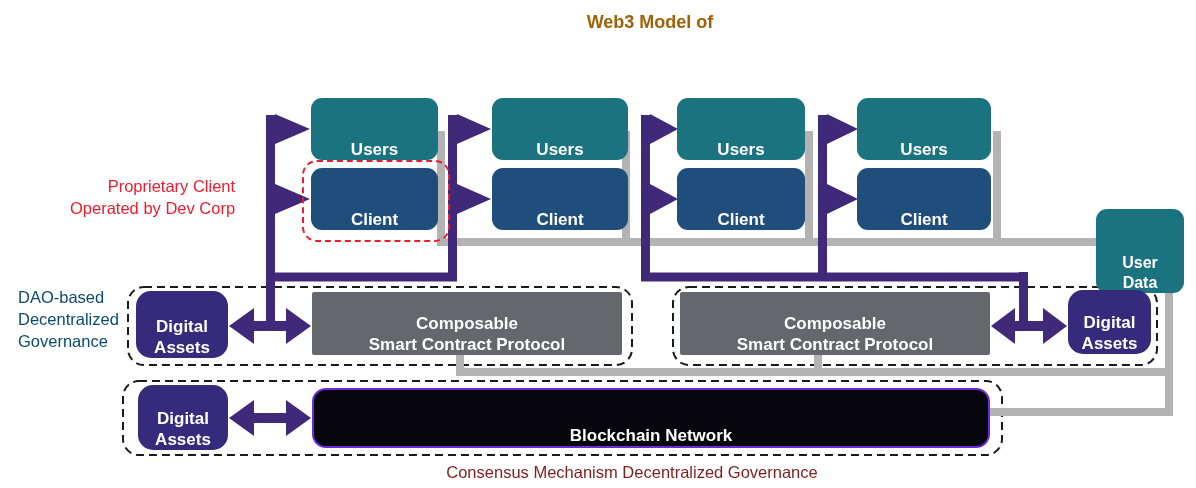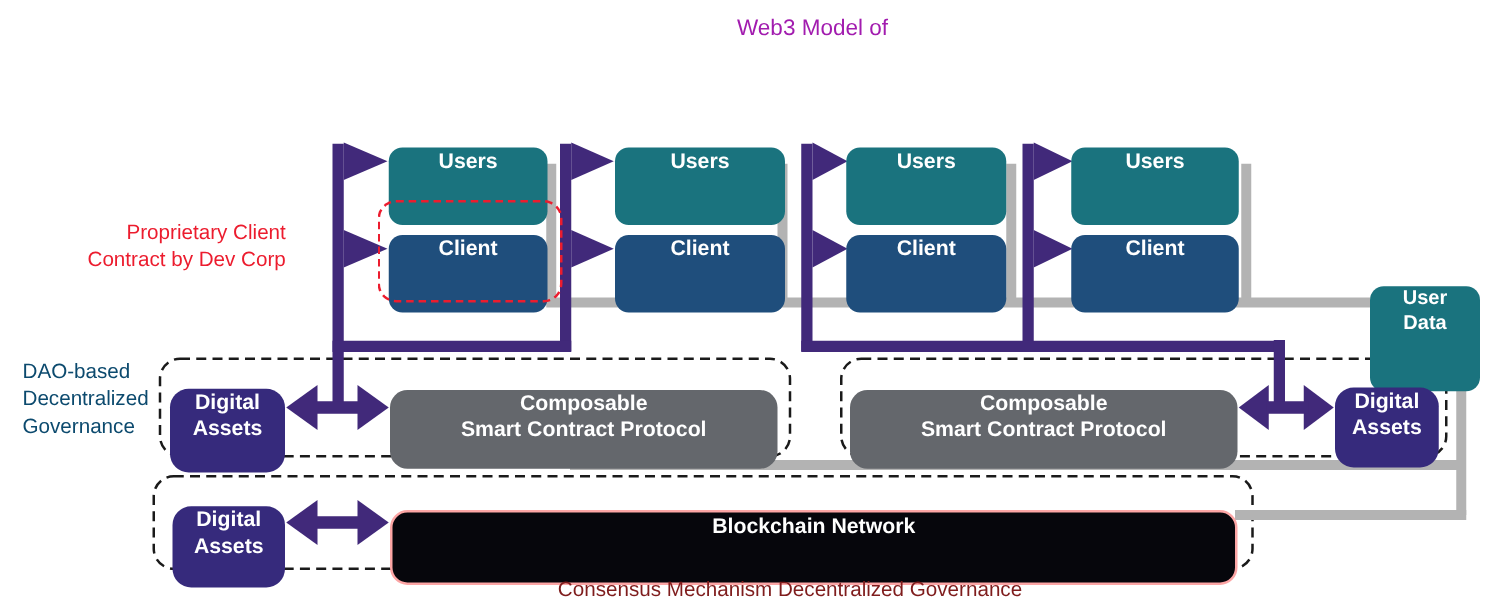--- a/index.html
+++ b/index.html
@@ -1,32 +1,32 @@
 <!DOCTYPE html>
 <html><head>
 <meta charset="utf-8">
 <style>
   html,body{margin:0;padding:0;background:#ffffff;}
   #canvas{position:relative;width:1196px;height:488px;background:#ffffff;
           font-family:"Liberation Sans",sans-serif;overflow:hidden;}
   #wires{position:absolute;left:0;top:0;z-index:1;}
   .node{position:absolute;z-index:2;display:flex;flex-direction:column;align-items:center;
-        justify-content:flex-start;color:#ffffff;font-weight:bold;font-size:17px;line-height:21px;
-        border-radius:11px;text-align:center;box-sizing:border-box;margin-top:20px;}
+        justify-content:flex-end;color:#ffffff;font-weight:bold;font-size:17px;line-height:21px;
+        border-radius:11px;text-align:center;box-sizing:border-box;}
   .teal{background:#1a737e;}
   .navy{background:#1f4e7c;}
   .purple{background:#362a7c;border-radius:15px;}
-  .grayb{background:#64676c;border-radius:14px;}
-  .blackb{background:#06060c;border:2px solid #fca5a5;border-radius:14px;}
+  .grayb{background:#64676c;border-radius:2px;}
+  .blackb{background:#06060c;border:2px solid #6d28d9;border-radius:14px;}
   .red-outline{position:absolute;z-index:3;border:2px dashed #ec1c2e;border-radius:15px;}
   .lbl{position:absolute;z-index:2;font-size:16.5px;line-height:22px;color:#0c4a6e;}
   .lbl span{display:block;}
   .red-lbl{color:#ec1c2e;}
   #title{position:absolute;z-index:2;left:400px;top:12px;width:500px;text-align:center;
-         font-size:18px;line-height:21px;font-weight:normal;color:#a21caf;}
+         font-size:18px;line-height:21px;font-weight:bold;color:#a16207;}
   #title span{display:block;}
   #caption{position:absolute;z-index:2;left:252px;top:463px;width:760px;text-align:center;
            font-size:16.5px;color:#7f1d1d;}
   .small-bold{font-size:16px;line-height:20px;}
 </style>
 </head>
 <body>
 
 <div id="canvas">
 
@@ -148,21 +148,21 @@
   <div class="node purple" style="left:138px;top:385px;width:90px;height:65px;">
     <span>Digital</span>
     <span>Assets</span>
   </div>
   <div class="node blackb" style="left:312px;top:388px;width:678px;height:60px;">
     <span>Blockchain Network</span>
   </div>
 
   <div class="lbl red-lbl" style="left:70px;top:175px;text-align:right;">
     <span>Proprietary Client</span>
-    <span>Contract by Dev Corp</span>
+    <span>Operated by Dev Corp</span>
   </div>
   <div class="lbl" style="left:18px;top:286px;">
     <span>DAO-based</span>
     <span>Decentralized</span>
     <span>Governance</span>
   </div>
   <div id="caption">Consensus Mechanism Decentralized Governance</div>
 
 </div>
 

